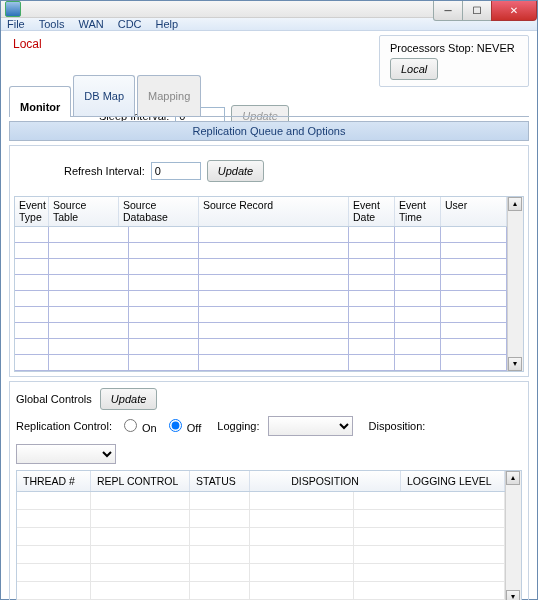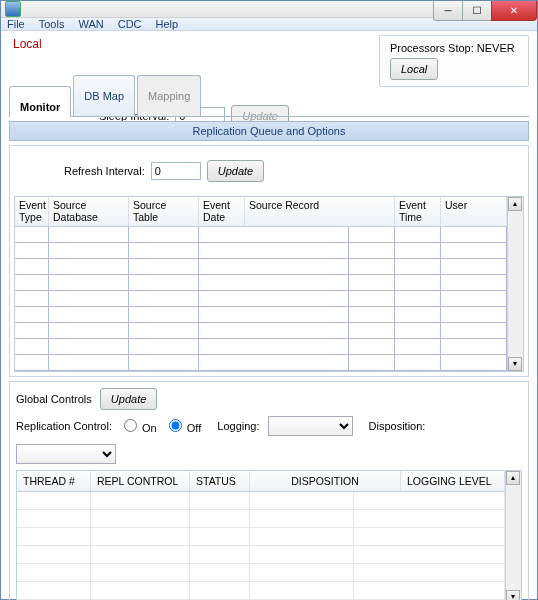--- a/index.html
+++ b/index.html
@@ -326,24 +326,24 @@
       <div class="refresh-row">
         <span class="label">Refresh Interval:</span>
         <input class="num" value="0" style="">
         <button class="btn">Update</button>
       </div>
 
       <div class="table-wrap">
         <div class="grid">
           <div class="grid-head">
             <div class="gh" style="width:34px">Event Type</div>
+            <div class="gh" style="width:70px">Source Table</div>
             <div class="gh" style="width:80px">Source Database</div>
-            <div class="gh" style="width:70px">Source Table</div>
+            <div class="gh" style="width:150px">Source Record</div>
             <div class="gh" style="width:46px">Event Date</div>
-            <div class="gh" style="width:150px">Source Record</div>
             <div class="gh" style="width:46px">Event Time</div>
             <div class="gh" style="flex:1">User</div>
           </div>
           <div class="grid-body" id="queue-body">
               <div class="gr">
                 <div class="gc" style="width: 34px;"></div>
                 <div class="gc" style="width: 80px;"></div>
                 <div class="gc" style="width: 70px;"></div>
                 <div class="gc" style="width: 150px;"></div>
                 <div class="gc" style="width: 46px;"></div>

